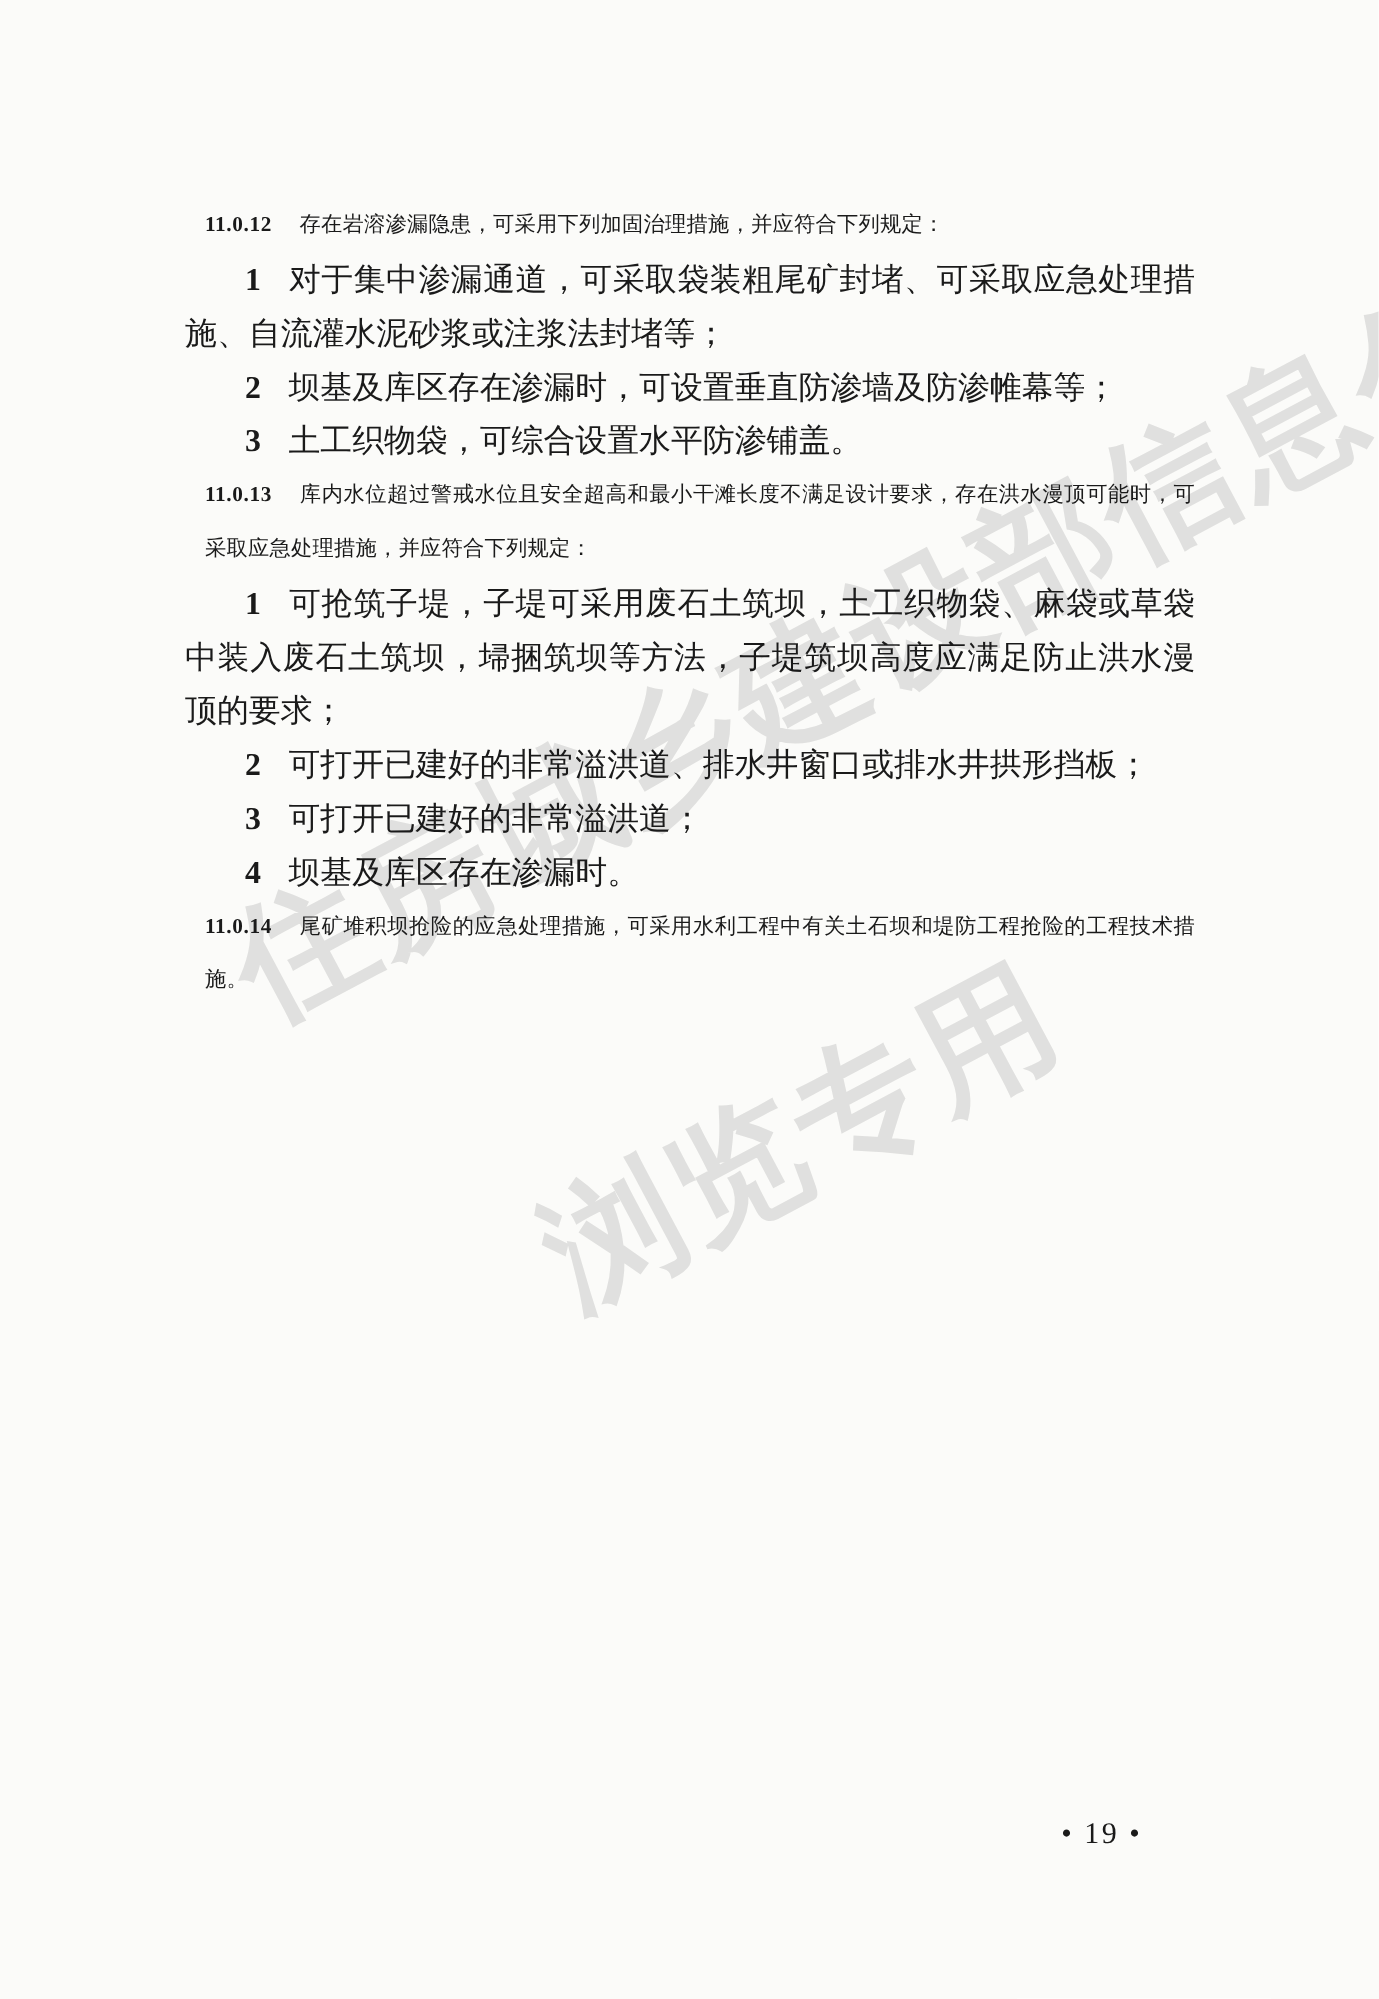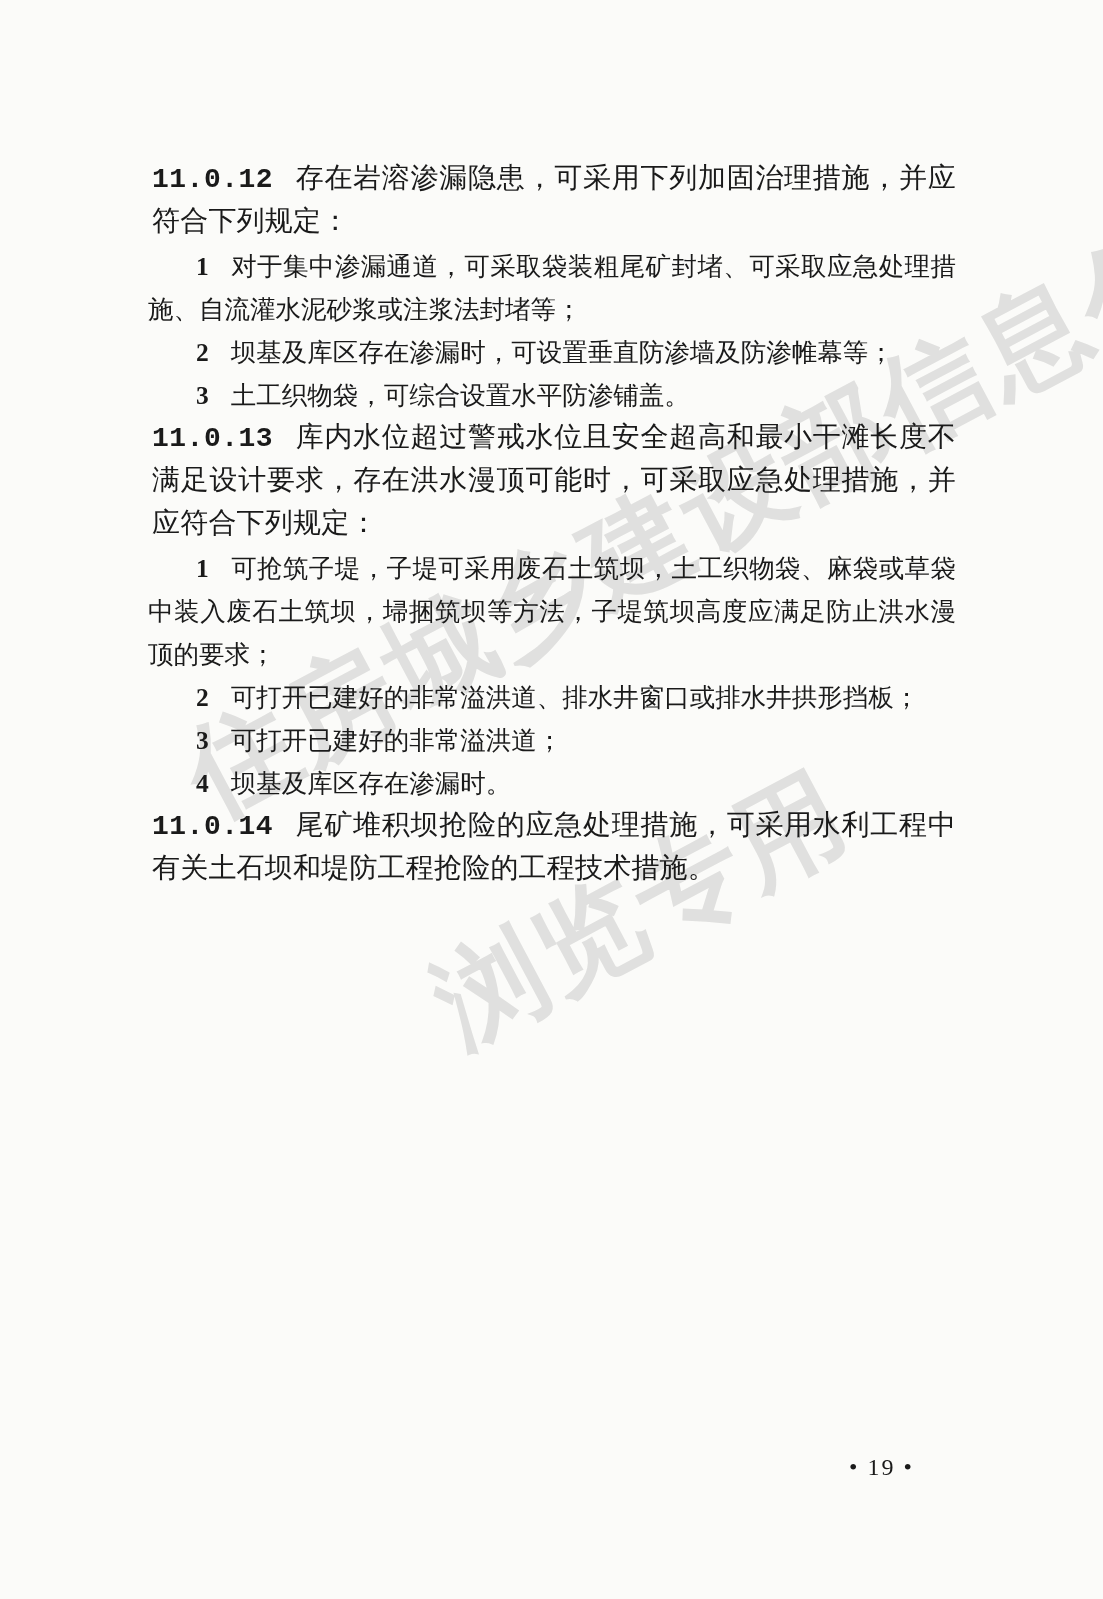--- a/index.html
+++ b/index.html
@@ -19,27 +19,26 @@
     background: #fbfbf9;
     overflow: hidden;
   }
   .content {
     position: absolute;
     left: 148px;
     top: 158px;
     width: 808px;
   }
   .para {
-    font-size: 28px;
+    font-size: 17px;
     line-height: 43px;
     text-align: justify;
     text-justify: inter-ideograph;
-    margin: 0 0 1px 4px;
+    margin: 0 0 1px 16px;
     letter-spacing: 0.2px;
-    font-family: Liberation Mono, monospace;
   }
   .clause-num {
     font-weight: bold;
     letter-spacing: 0.5px;
     margin-right: 22px;
   }
   .item {
     font-size: 25.5px;
     line-height: 43px;
     text-align: justify;

